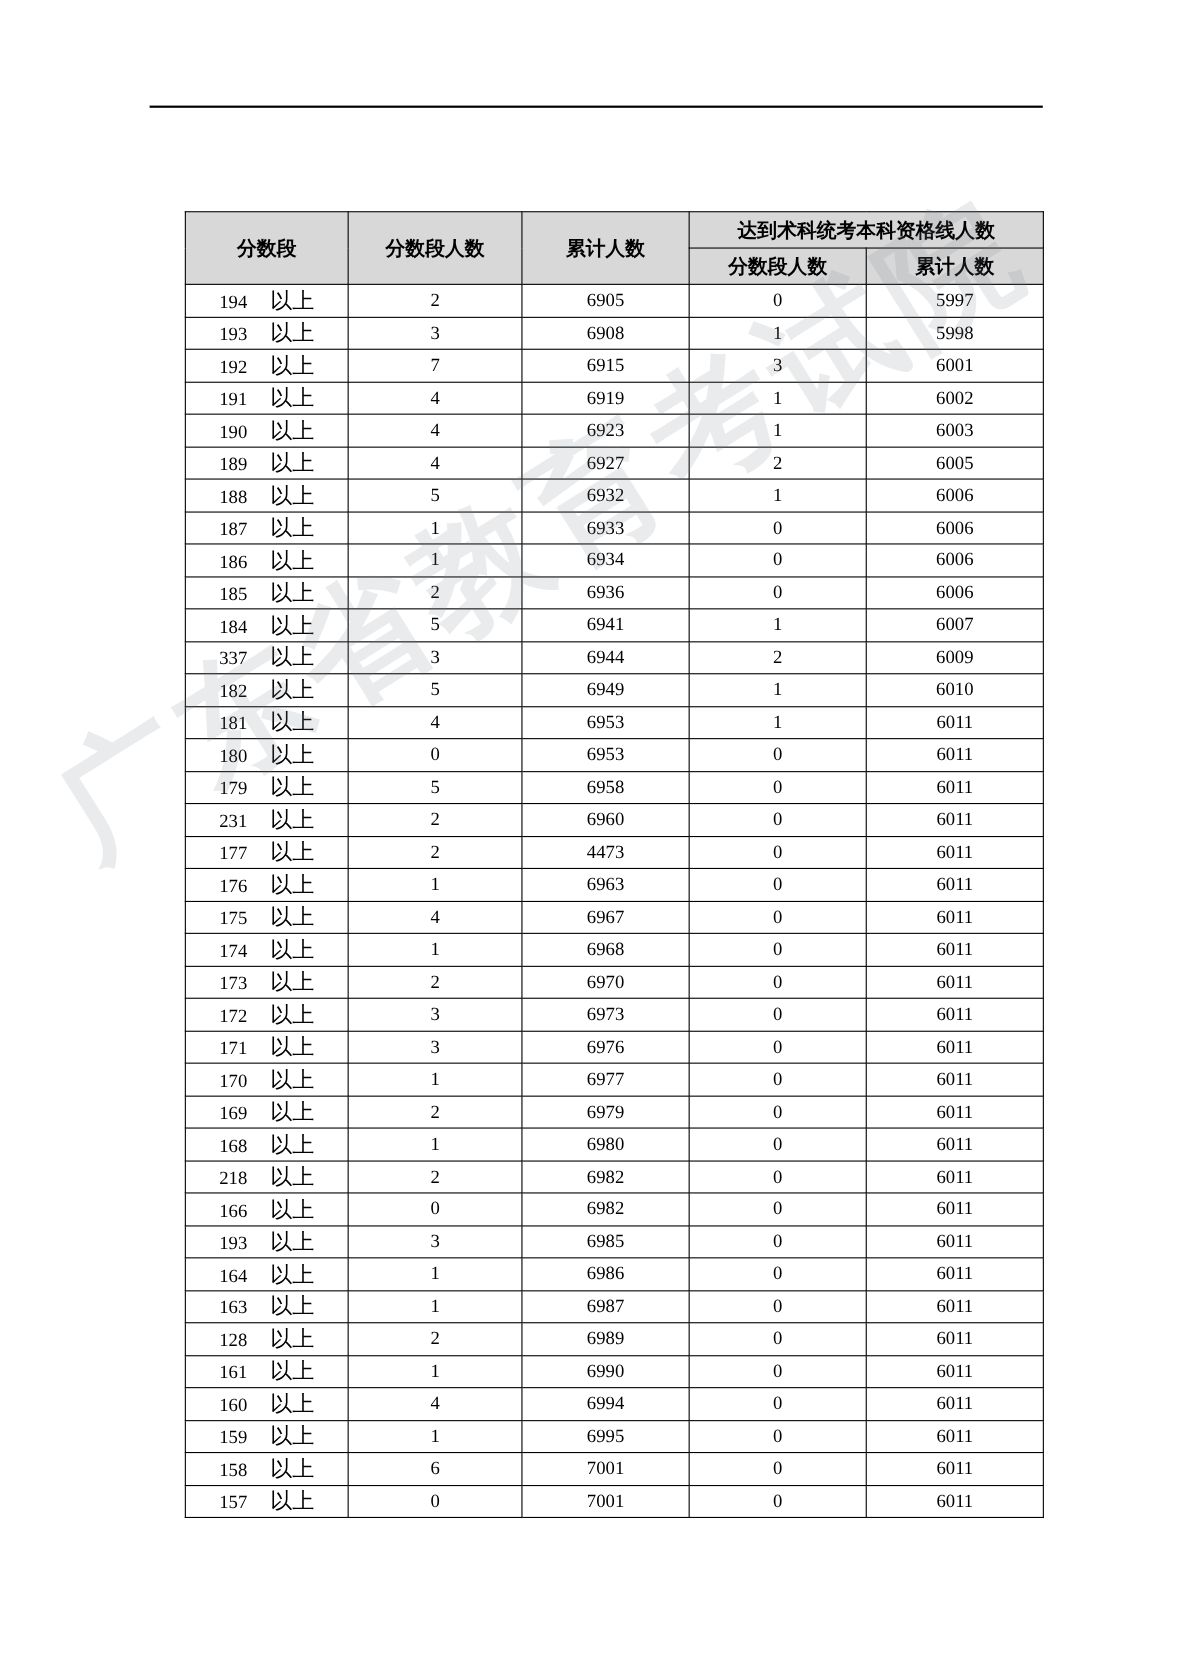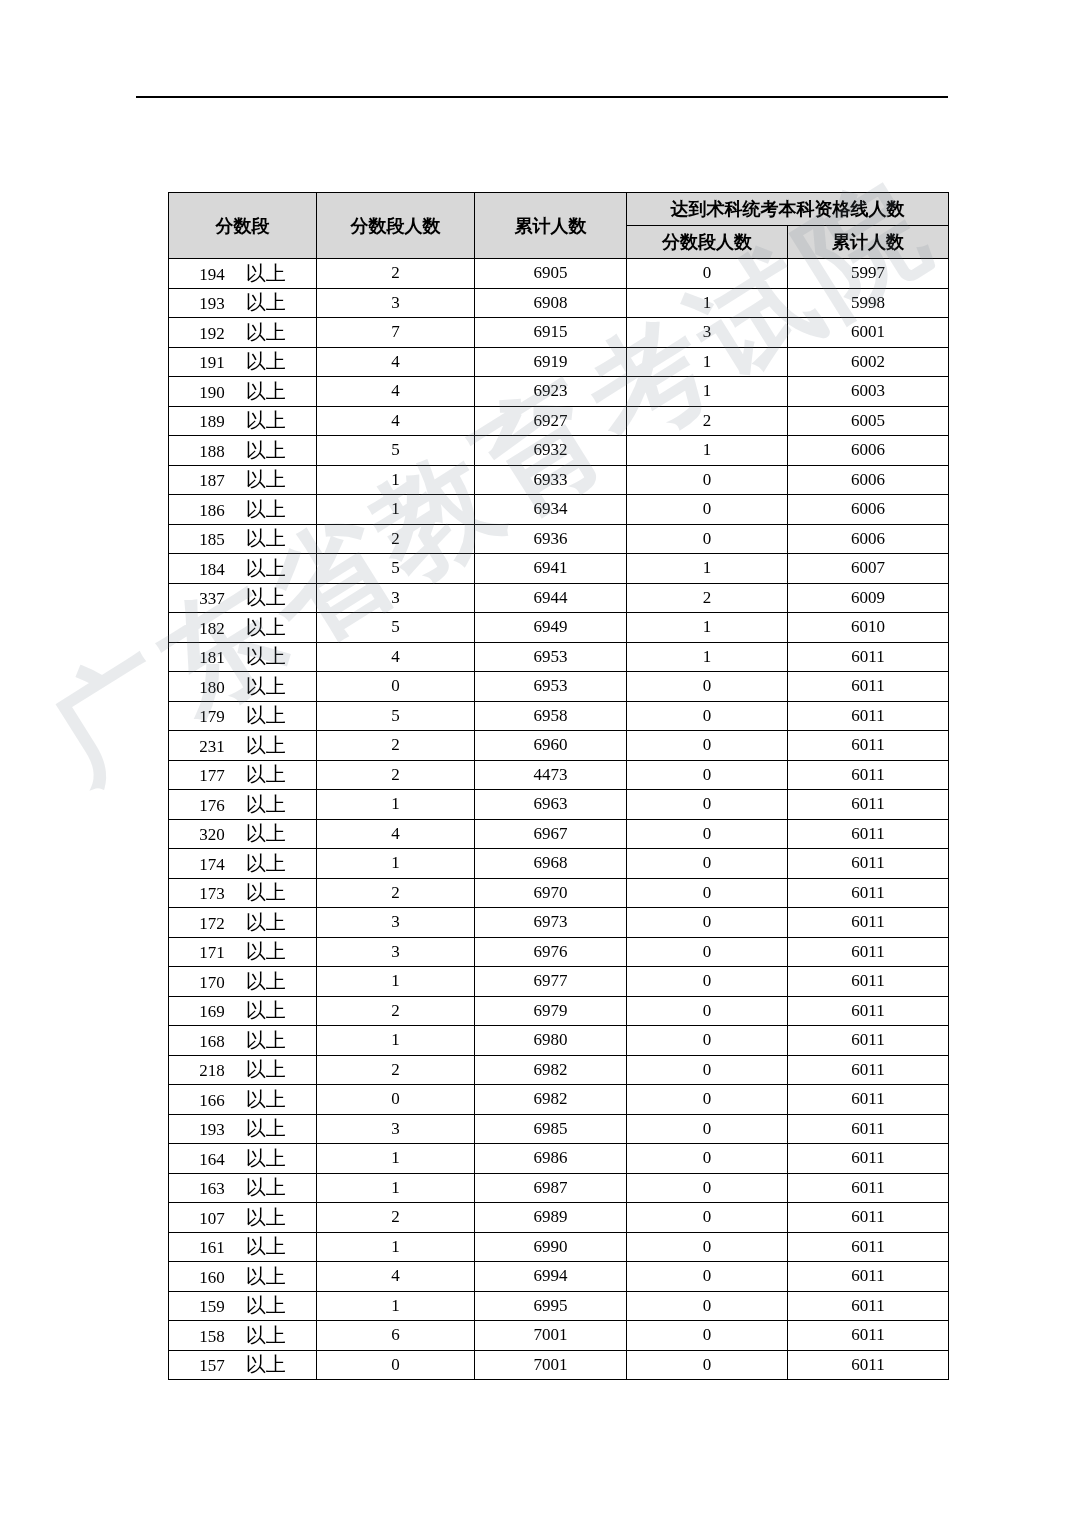--- a/index.html
+++ b/index.html
@@ -248,21 +248,21 @@
             <td class="num-cell">6011</td>
           </tr>
           <tr>
             <td class="seg-label"><span class="num">176</span><span class="suffix">以上</span></td>
             <td class="num-cell">1</td>
             <td class="num-cell">6963</td>
             <td class="num-cell">0</td>
             <td class="num-cell">6011</td>
           </tr>
           <tr>
-            <td class="seg-label"><span class="num">320</span><span class="suffix">以上</span></td>
+            <td class="seg-label"><span class="num">175</span><span class="suffix">以上</span></td>
             <td class="num-cell">4</td>
             <td class="num-cell">6967</td>
             <td class="num-cell">0</td>
             <td class="num-cell">6011</td>
           </tr>
           <tr>
             <td class="seg-label"><span class="num">174</span><span class="suffix">以上</span></td>
             <td class="num-cell">1</td>
             <td class="num-cell">6968</td>
             <td class="num-cell">0</td>
@@ -339,21 +339,21 @@
             <td class="num-cell">6011</td>
           </tr>
           <tr>
             <td class="seg-label"><span class="num">163</span><span class="suffix">以上</span></td>
             <td class="num-cell">1</td>
             <td class="num-cell">6987</td>
             <td class="num-cell">0</td>
             <td class="num-cell">6011</td>
           </tr>
           <tr>
-            <td class="seg-label"><span class="num">107</span><span class="suffix">以上</span></td>
+            <td class="seg-label"><span class="num">128</span><span class="suffix">以上</span></td>
             <td class="num-cell">2</td>
             <td class="num-cell">6989</td>
             <td class="num-cell">0</td>
             <td class="num-cell">6011</td>
           </tr>
           <tr>
             <td class="seg-label"><span class="num">161</span><span class="suffix">以上</span></td>
             <td class="num-cell">1</td>
             <td class="num-cell">6990</td>
             <td class="num-cell">0</td>

